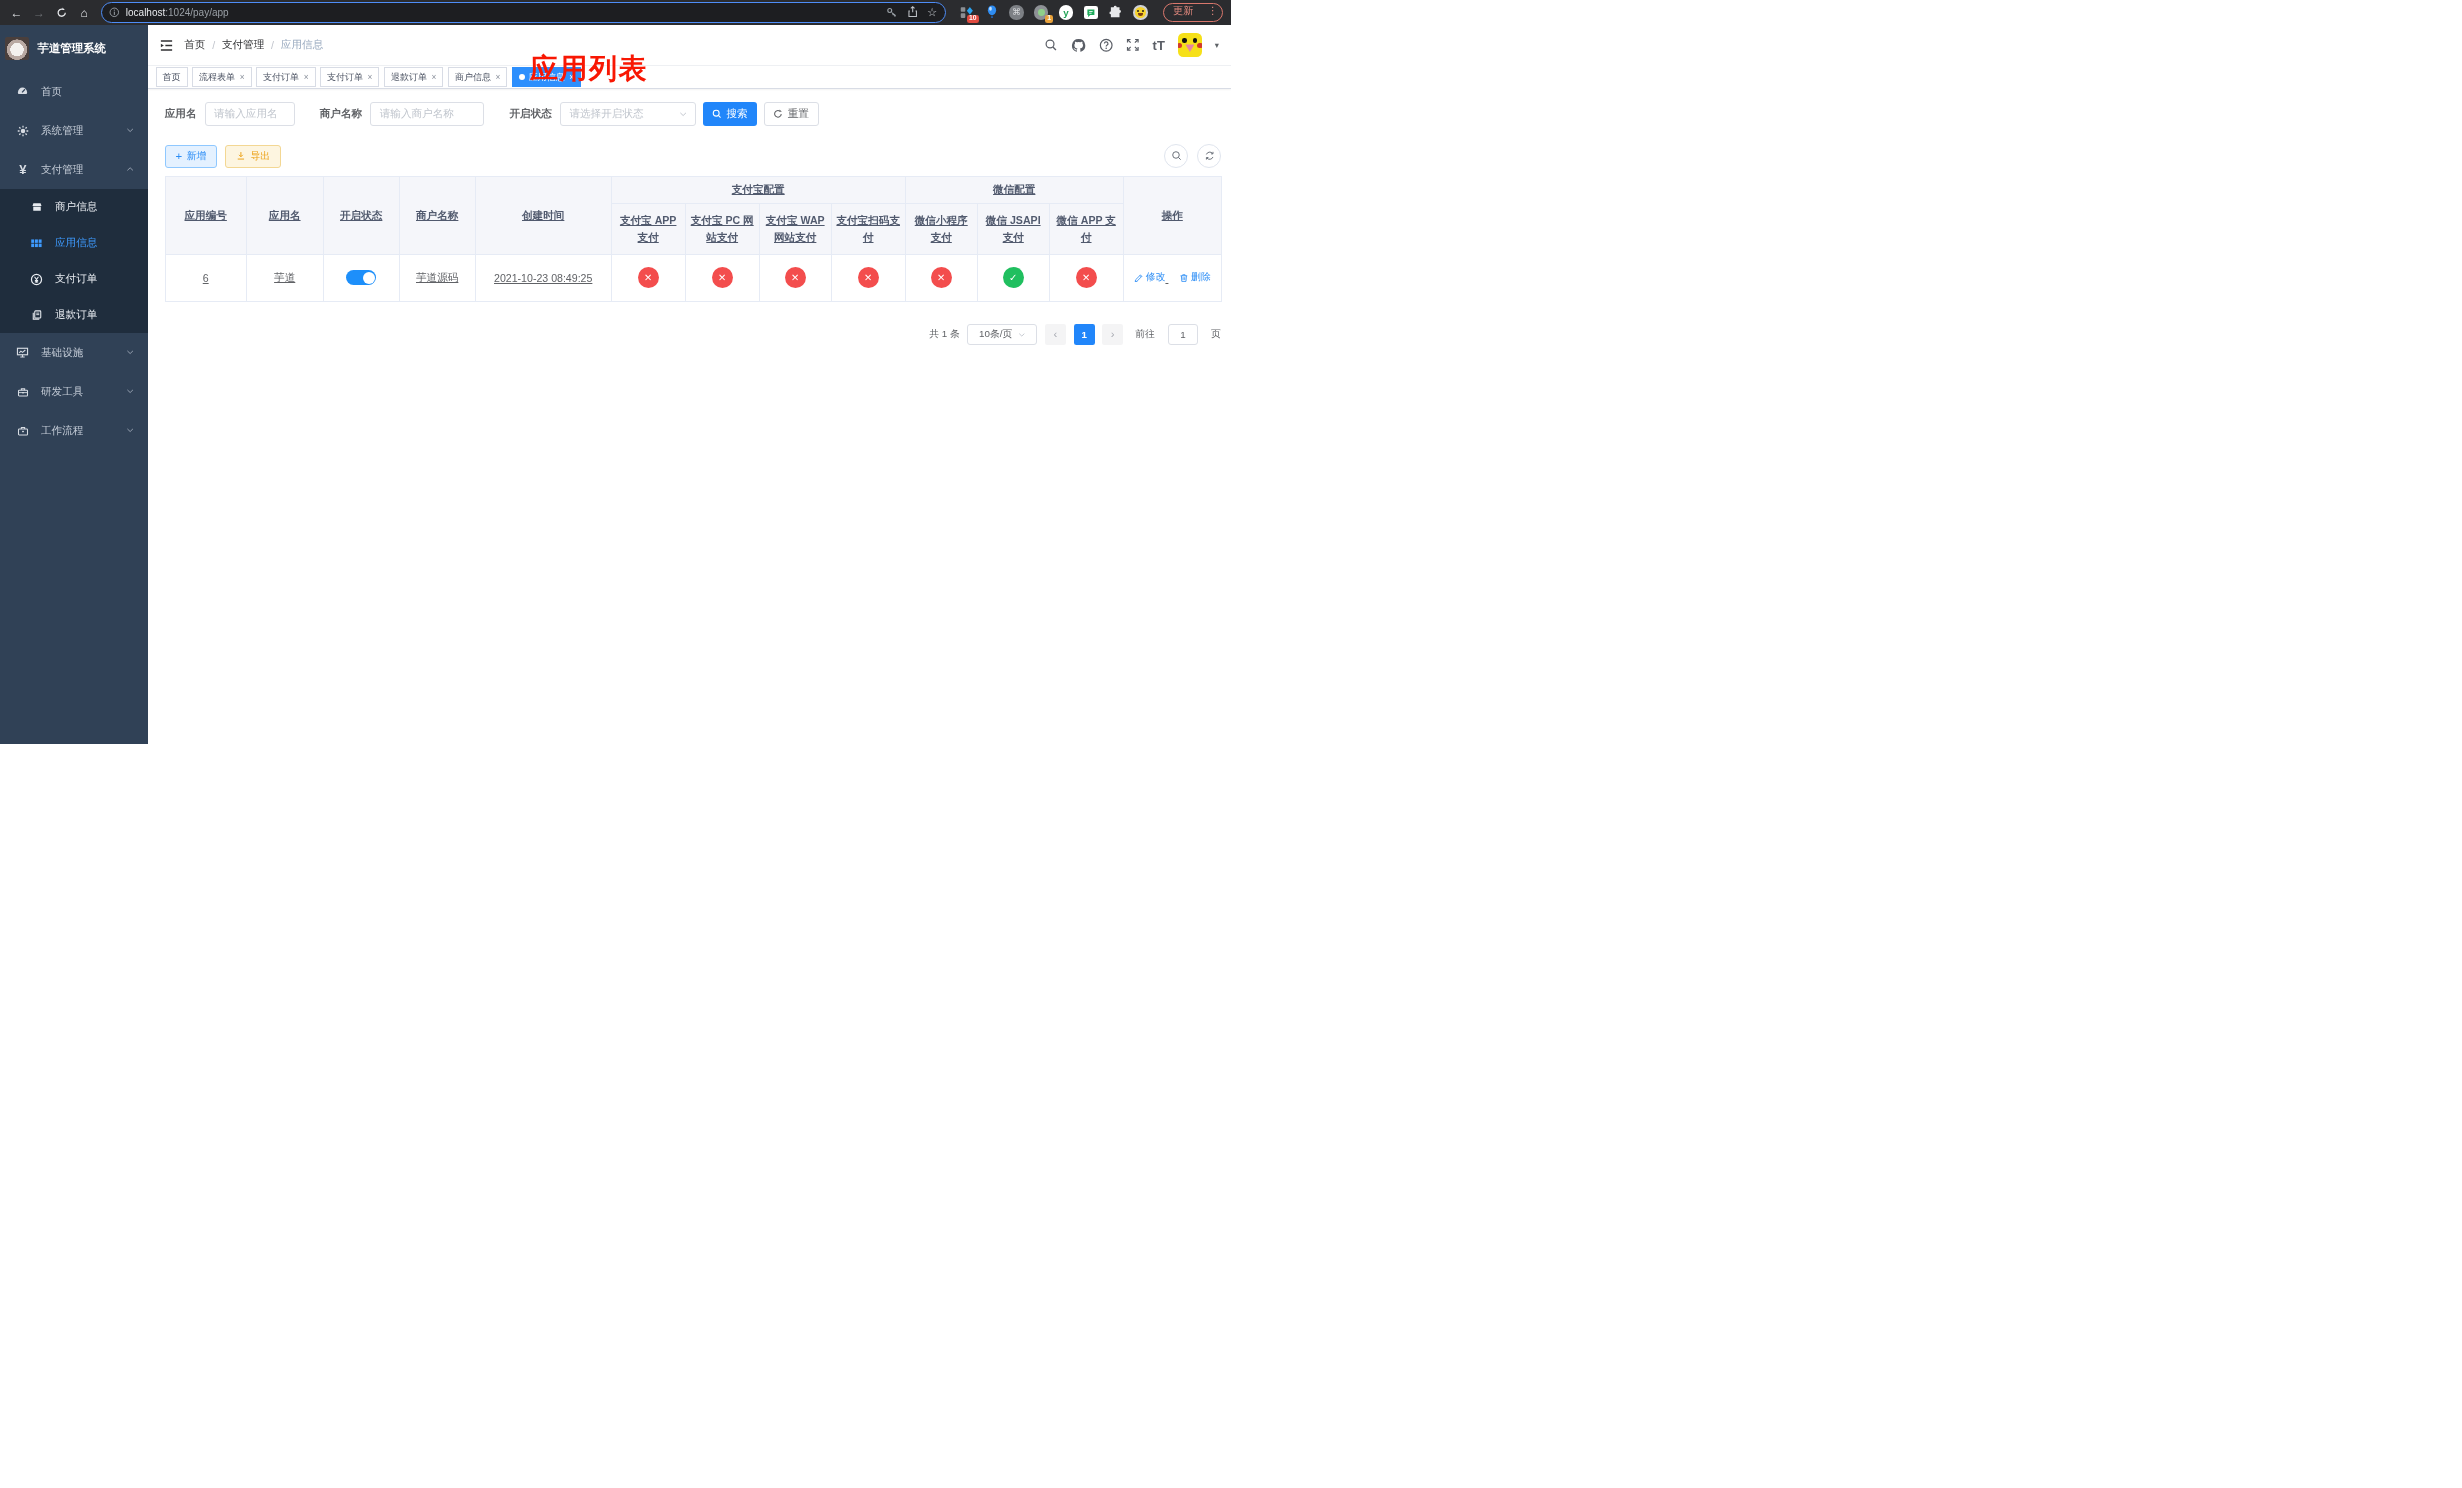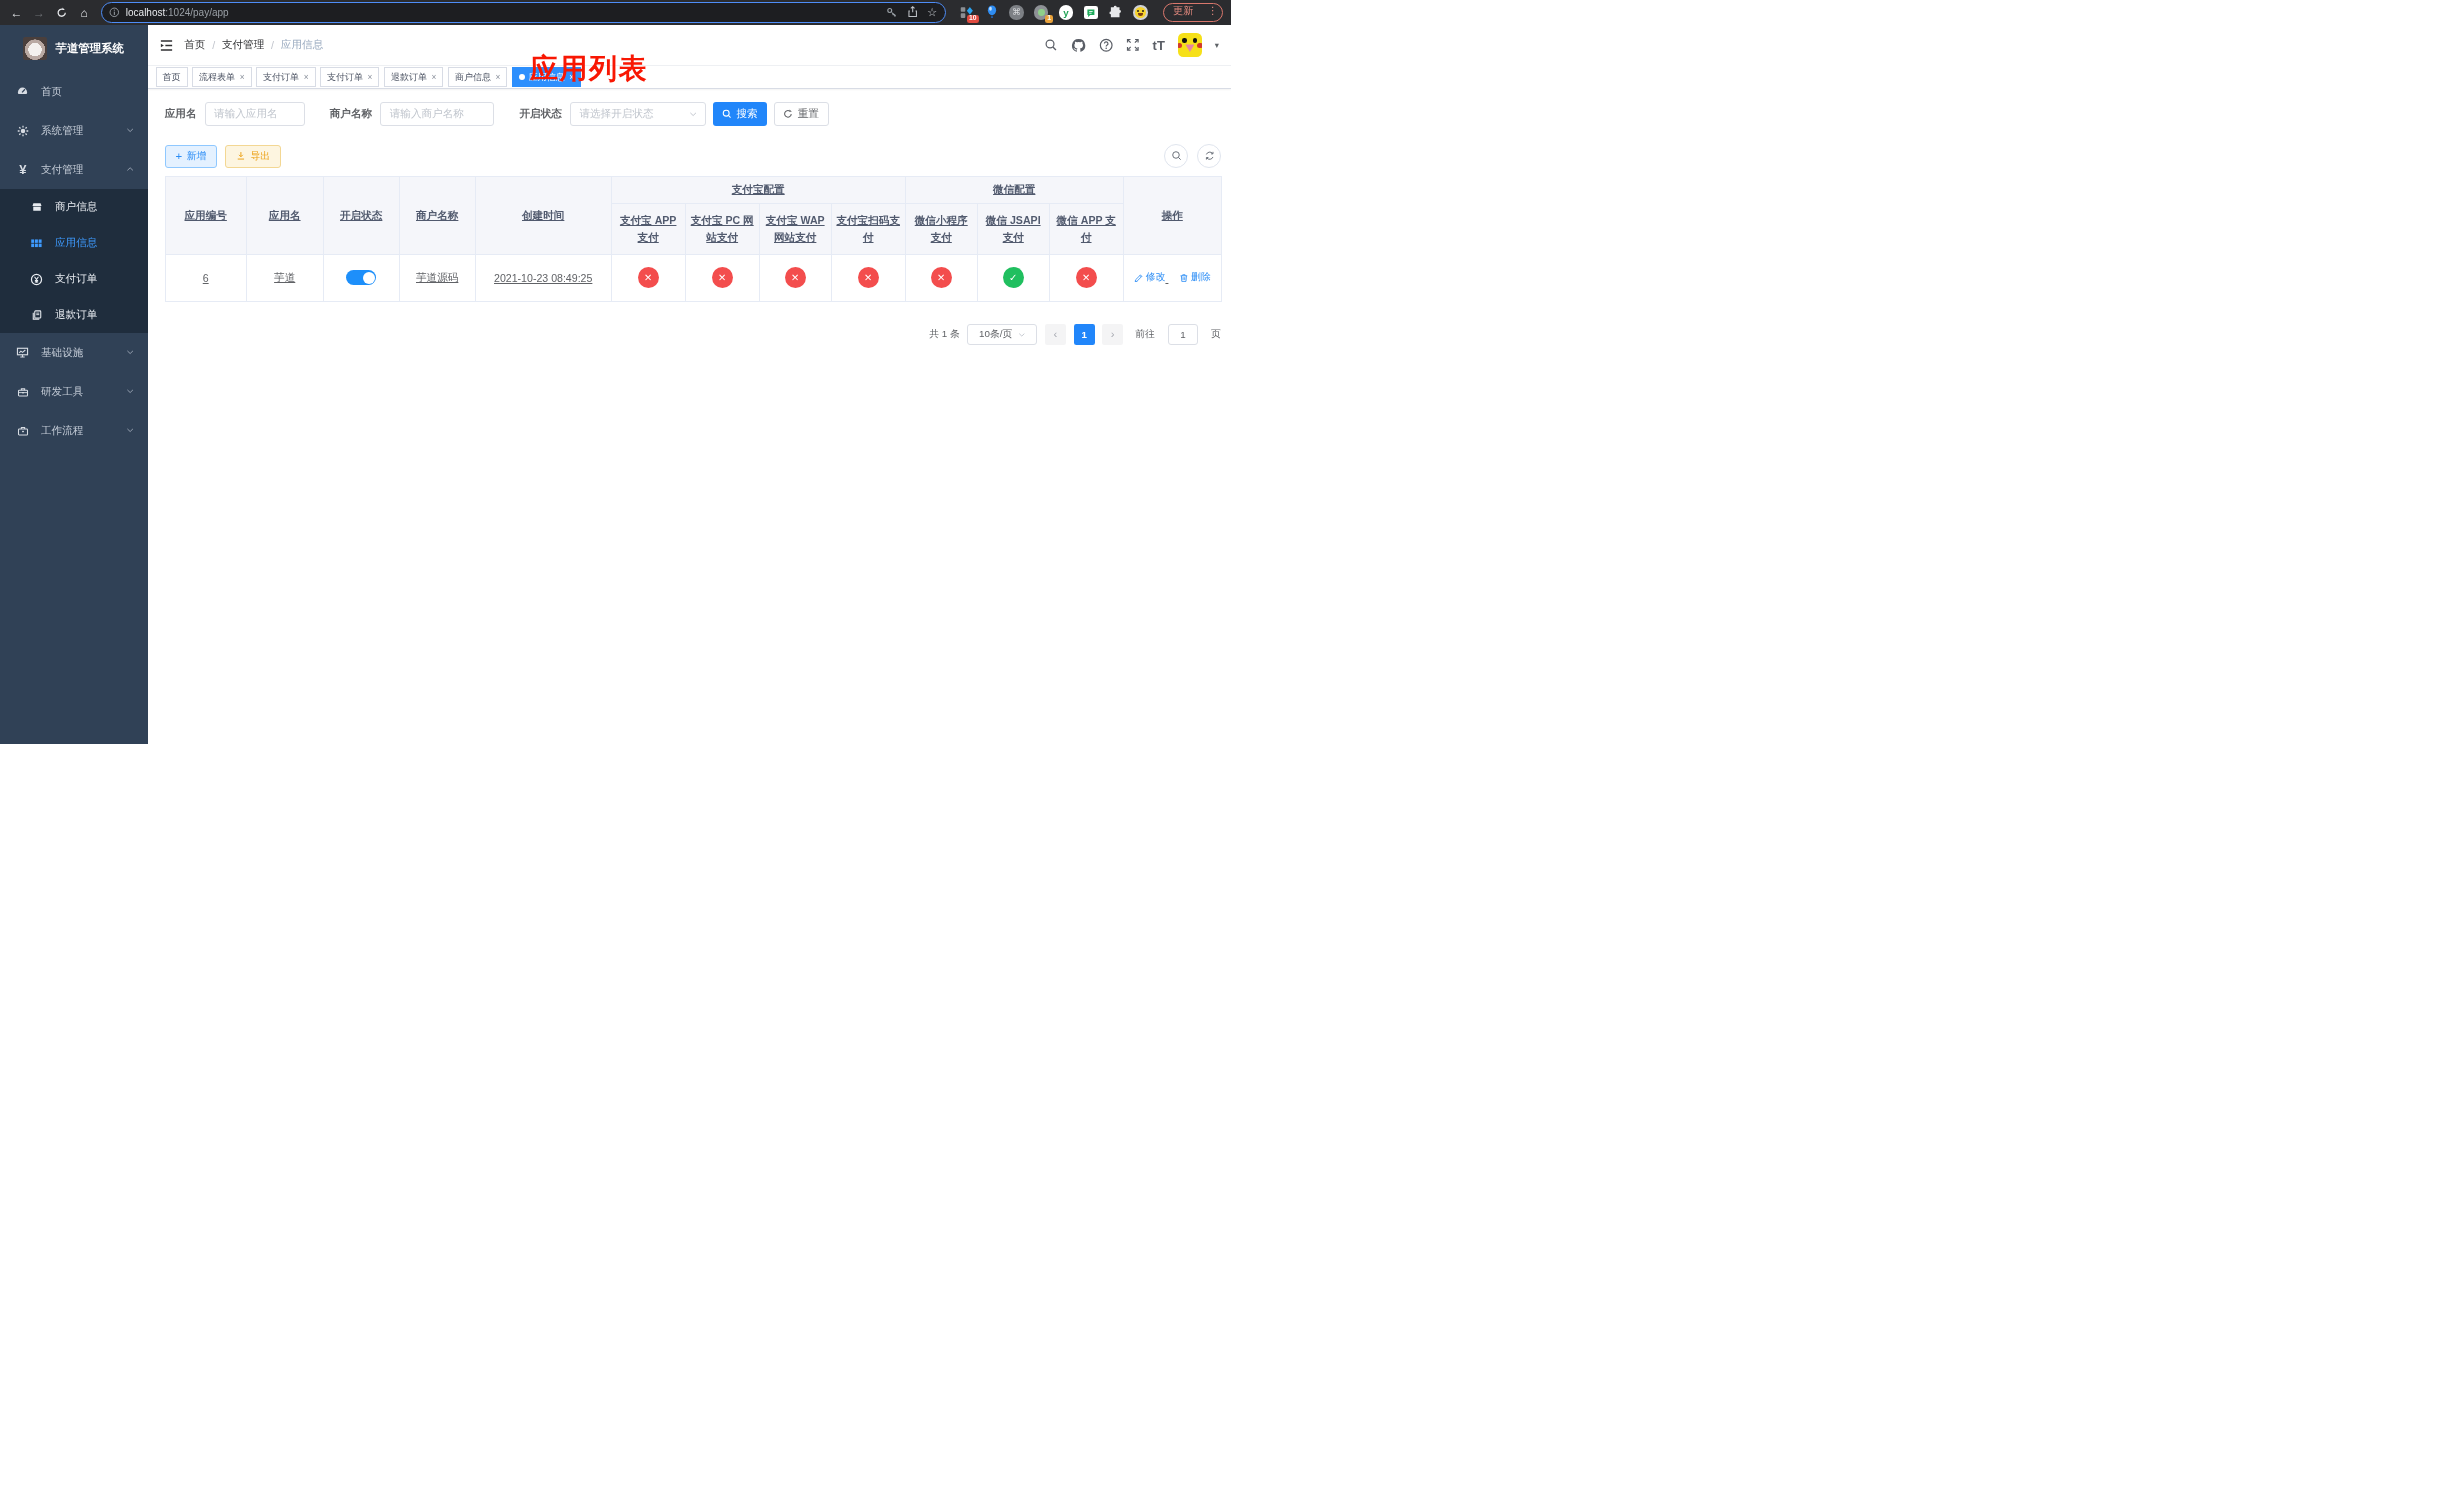--- a/index.html
+++ b/index.html
@@ -39,21 +39,21 @@
     border-radius:0 0 5.3px 5.3px; background:#7a3b12; }
   .update-pill { display:flex; align-items:flex-start; gap:14px; height:19.7px; padding:0 4.5px 0 9px;
     border:1.1px solid #d9776c; border-radius:10.6px; color:#e0887d; font-size:10.2px; margin-left:1.5px; }
   .update-pill .dots { font-size:10.6px; letter-spacing:0; color:#e0887d; }
 
   
   .app { display:flex; height:719px; }
 
   
   .sidebar { width:148px; flex:none; background:#304156; color:#c3cbd6; font-size:10.6px; overflow:hidden; }
-  .logo-row { height:47px; display:flex; align-items:center; padding-left:23px; gap:9px; }
+  .logo-row { height:47px; display:flex; align-items:center; padding-left:5px; gap:9px; }
   .logo-img { width:23.5px; height:23.5px; border-radius:2.3px; flex:none;
     background:radial-gradient(circle at 50% 55%, #f4f1ee 0 38%, #b9a9a2 39% 58%, #4a3f3c 59%); }
   .logo-title { color:#fff; font-weight:bold; font-size:11.4px; white-space:nowrap; }
   .menu-item { height:39px; display:flex; align-items:center; padding:0 13.6px 0 16px; gap:11.4px; cursor:pointer; }
   .menu-item .mi-icon { width:13.6px; flex:none; display:flex; justify-content:center; color:#d7dce3; }
   .menu-item .chev { margin-left:auto; color:#97a2b1; }
   .submenu { background:#1f2d3d; }
   .submenu .menu-item { height:36px; padding-left:30px; }
   .submenu .menu-item .mi-label { color:#e8ecf1; }
   .submenu .menu-item.active .mi-label { color:#3e9bff; }
@@ -88,21 +88,21 @@
   .tag.active { background:#2d8ffd; border-color:#2d8ffd; color:#fff; }
   .tag.active .x { color:#fff; }
   .tag-dot { width:6px; height:6px; border-radius:50%; background:#fff; }
 
   
   .content { flex:1; padding:13px 9.8px 0 16.7px; position:relative; }
   .filter-row { display:flex; align-items:center; }
   .f-label { font-size:10.6px; font-weight:bold; color:#606266; margin-right:8.3px; white-space:nowrap; }
   .f-input { height:24px; border:0.8px solid #dcdfe6; border-radius:3px; background:#fff;
     display:flex; align-items:center; padding:0 8.3px; font-size:10.6px; color:#bfc4cc; }
-  .f-input.w1 { width:100px; margin-right:25px; }
+  .f-input.w1 { width:90px; margin-right:25px; }
   .f-input.w2 { width:114px; margin-right:25px; }
   .f-select { width:136px; margin-right:6.8px; justify-content:space-between; }
   .btn { height:24px; border-radius:3px; display:flex; align-items:center; justify-content:center;
     gap:4.5px; font-size:10.6px; cursor:pointer; border:0.8px solid transparent; }
   .btn-search { width:54px; background:#2186fa; color:#fff; margin-right:6.8px; }
   .btn-reset { width:55px; background:#fff; border-color:#dcdfe6; color:#606266; }
   .toolbar-row { display:flex; align-items:center; margin-top:18px; }
   .btn-sm { height:23px; font-size:9.8px; padding:0 9.8px; }
   .btn-add { background:#e4f1ff; border-color:#8fc8ff; color:#2a8cf5; margin-right:8.3px; }
   .btn-export { background:#fdf5e0; border-color:#f3d793; color:#eca116; }

